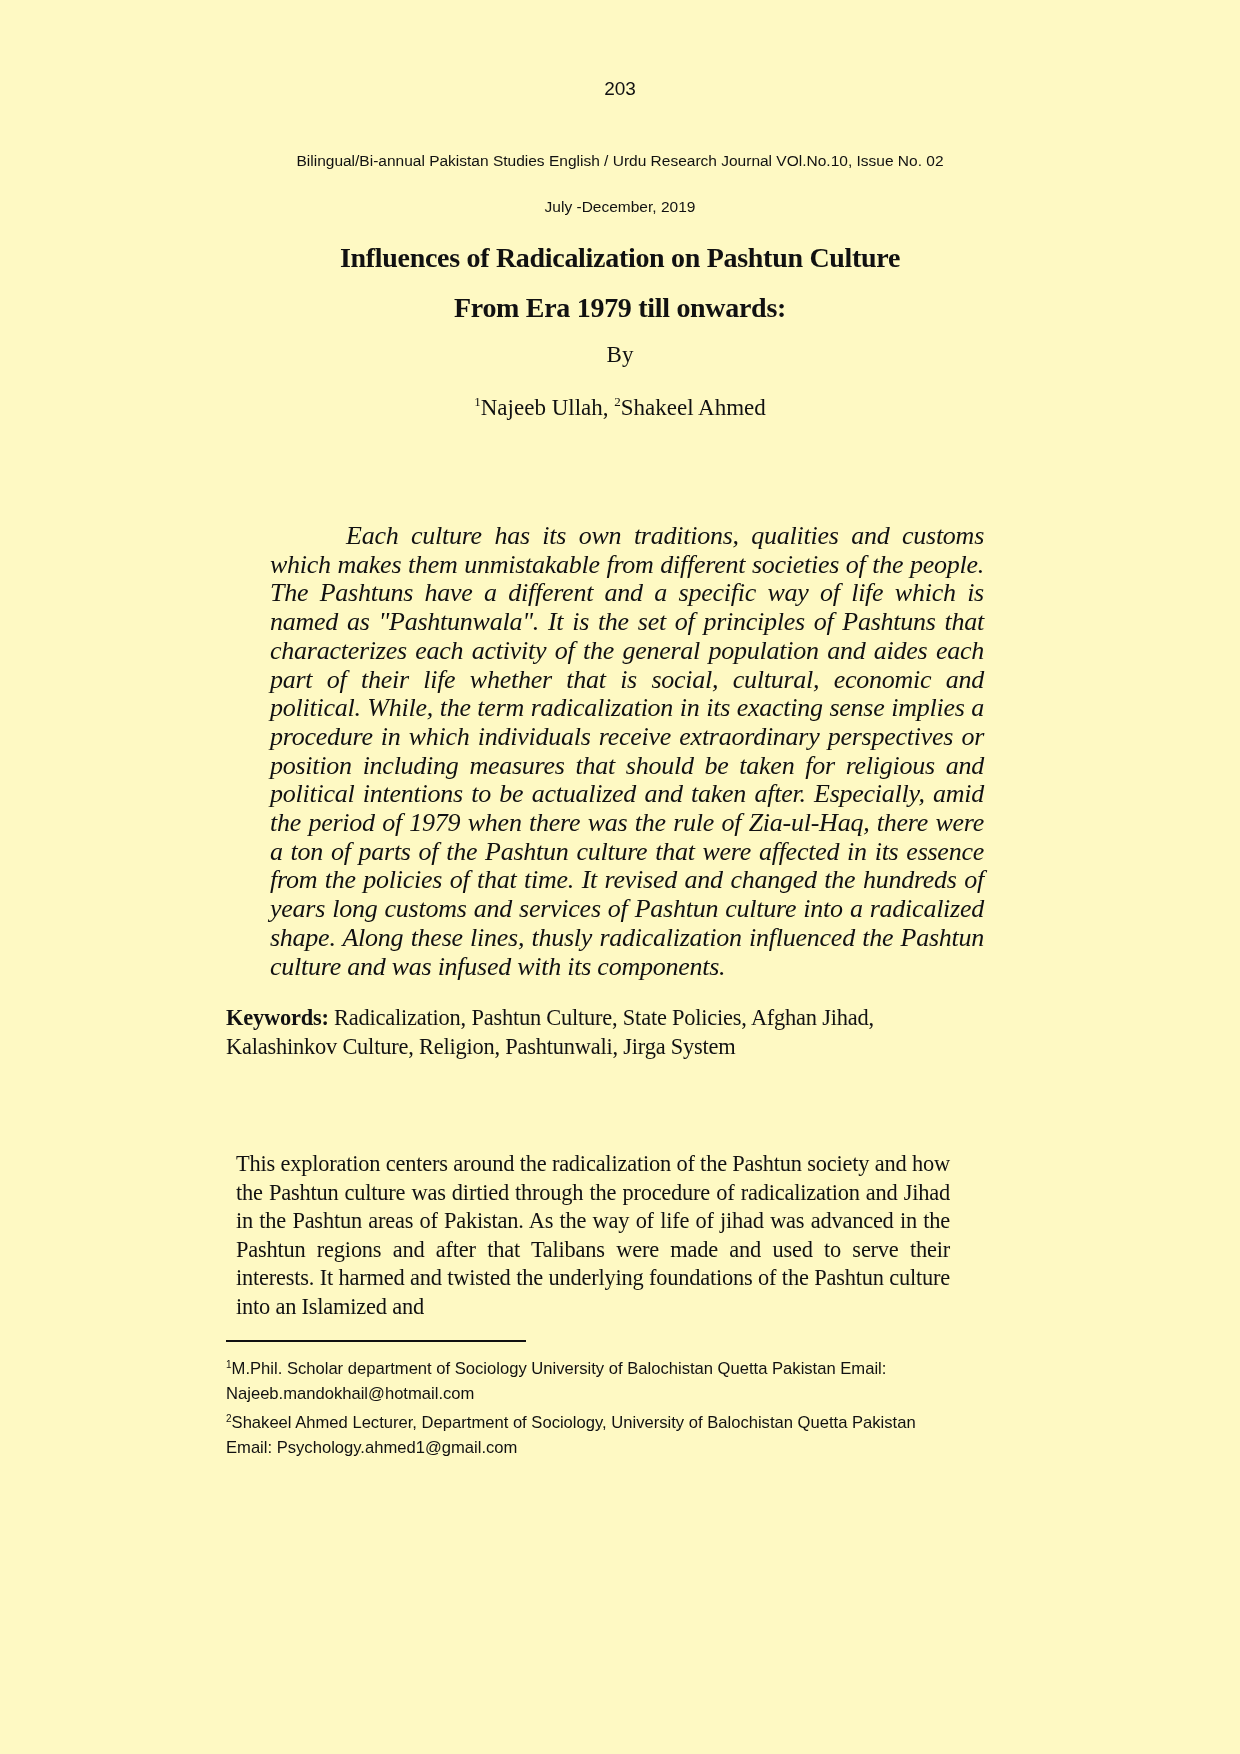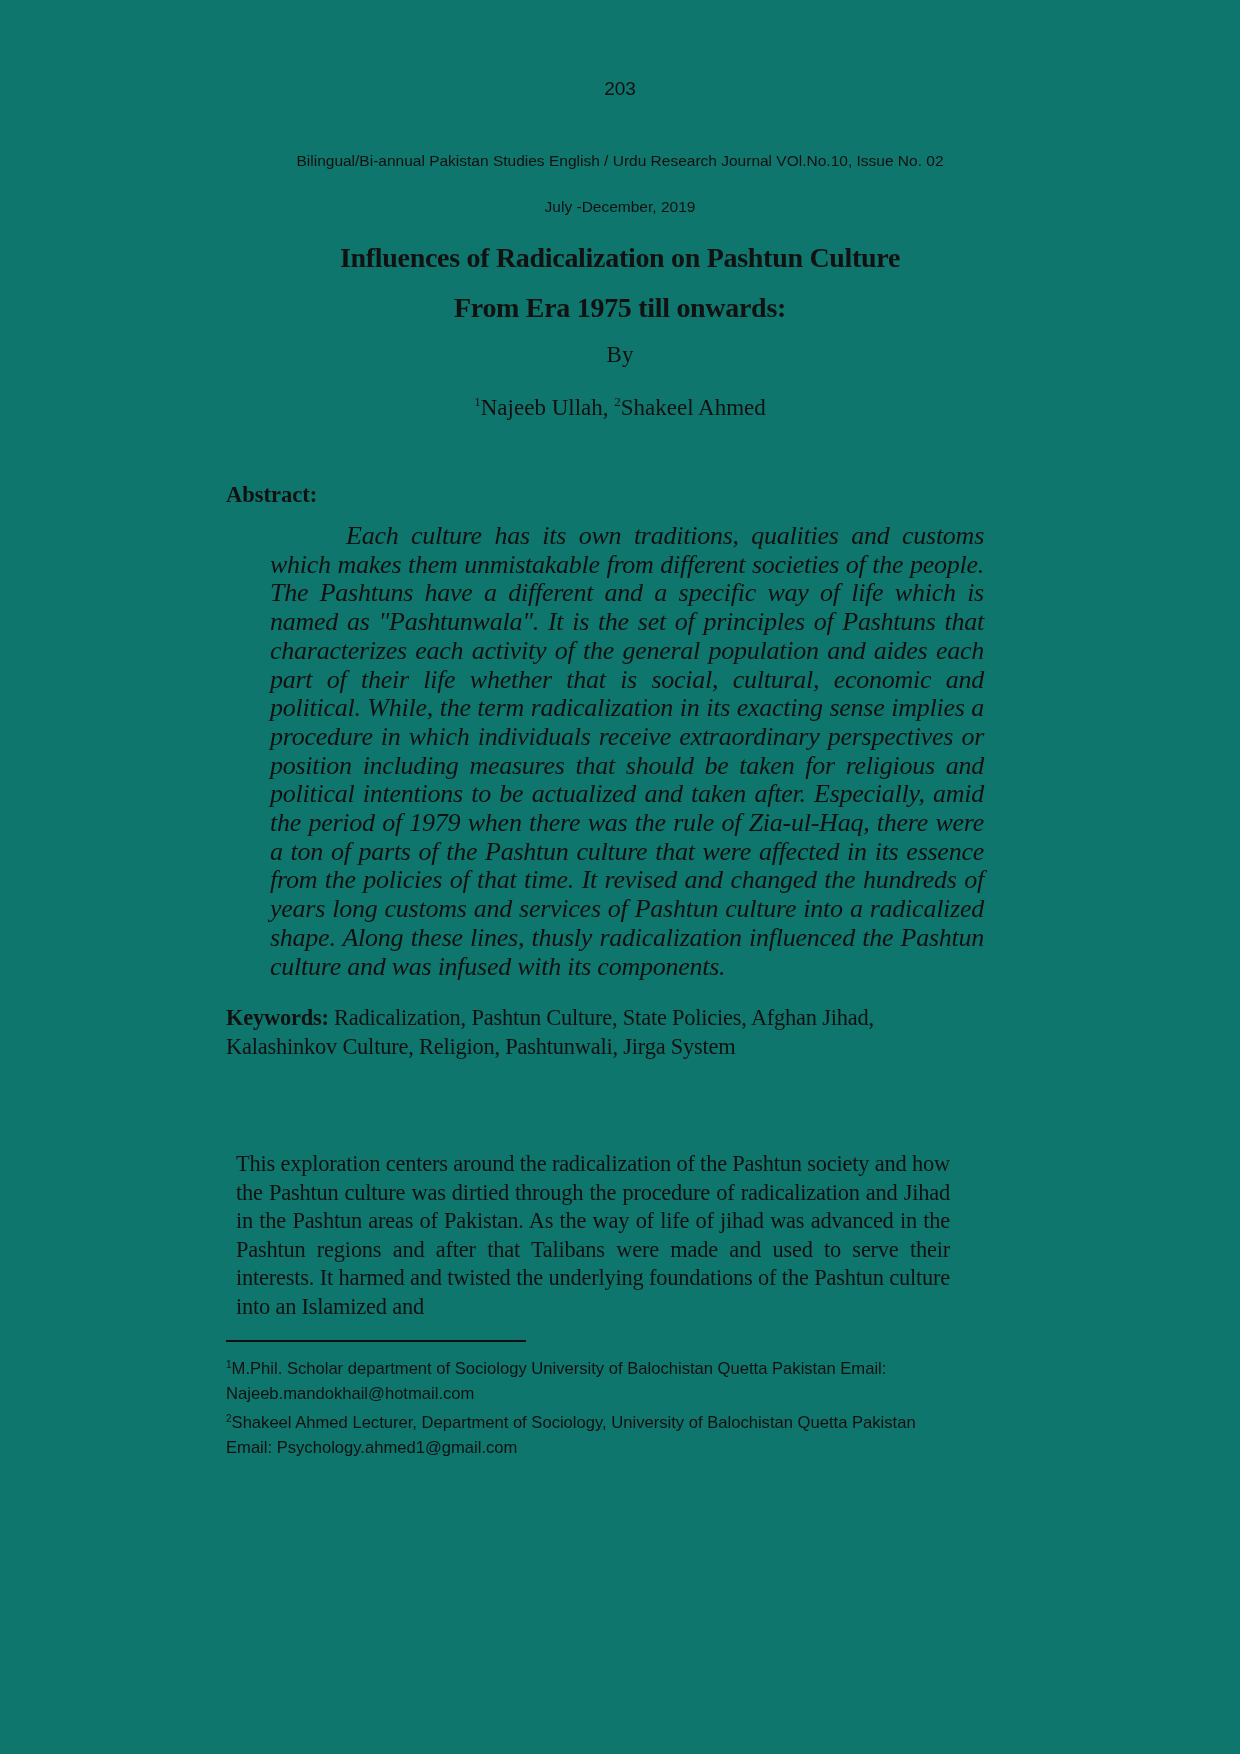--- a/index.html
+++ b/index.html
@@ -1,17 +1,17 @@
 <!DOCTYPE html>
 <html><head>
 <meta charset="utf-8">
 <style>
   html, body { margin: 0; padding: 0; background: #ffffff; }
   body { width: 1240px; height: 1754px; position: relative; overflow: hidden; color: #111; }
-  .page { position: absolute; left: 0; top: 0; width: 1240px; height: 1754px; background: #0f766e; }
+  .page { position: absolute; left: 0; top: 0; width: 1240px; height: 1754px; background: #fef9c3; }
   .sans { font-family: "Liberation Sans", "DejaVu Sans", sans-serif; }
   .serif { font-family: "Liberation Serif", "DejaVu Serif", serif; }
   .center { position: absolute; left: 0; width: 1240px; text-align: center; }
   #page-number { top: 78px; font-size: 19px; }
   #journal-line { top: 152px; font-size: 15.5px; }
   #issue-date { top: 198px; font-size: 15.5px; }
   #title-line1 { top: 242px; font-size: 28px; font-weight: bold; letter-spacing: -0.3px; }
   #title-line2 { top: 292px; font-size: 28px; font-weight: bold; letter-spacing: -0.3px; }
   #by-line { top: 342px; font-size: 23px; }
   #authors { top: 386px; font-size: 23px; margin-top: 8px; }
@@ -31,28 +31,27 @@
 </head>
 <body>
 
 <div class="page">
 
   <div id="page-number" class="center sans">203</div>
   <div id="journal-line" class="center sans">Bilingual/Bi-annual Pakistan Studies English / Urdu Research Journal VOl.No.10, Issue No. 02</div>
   <div id="issue-date" class="center sans">July -December, 2019</div>
 
   <div id="title-line1" class="center serif">Influences of Radicalization on Pashtun Culture</div>
-  <div id="title-line2" class="center serif">From Era 1975 till onwards:</div>
+  <div id="title-line2" class="center serif">From Era 1979 till onwards:</div>
   <div id="by-line" class="center serif">By</div>
   <div id="authors" class="center serif">
     <span><sup>1</sup><span>Najeeb Ullah,</span></span>
     <span><sup>2</sup><span>Shakeel Ahmed</span></span>
   </div>
 
-  <div id="abstract-heading" class="block serif heading">Abstract:</div>
   <div id="abstract-body" class="block serif">Each culture has its own traditions, qualities and customs which makes them unmistakable from different societies of the people. The Pashtuns have a different and a specific way of life which is named as "Pashtunwala". It is the set of principles of Pashtuns that characterizes each activity of the general population and aides each part of their life whether that is social, cultural, economic and political. While, the term radicalization in its exacting sense implies a procedure in which individuals receive extraordinary perspectives or position including measures that should be taken for religious and political intentions to be actualized and taken after. Especially, amid the period of 1979 when there was the rule of Zia-ul-Haq, there were a ton of parts of the Pashtun culture that were affected in its essence from the policies of that time. It revised and changed the hundreds of years long customs and services of Pashtun culture into a radicalized shape. Along these lines, thusly radicalization influenced the Pashtun culture and was infused with its components.</div>
 
   <div id="keywords" class="block serif">
     <b>Keywords:</b>
     <span>Radicalization, Pashtun Culture, State Policies, Afghan Jihad, Kalashinkov Culture, Religion, Pashtunwali, Jirga System</span>
   </div>
 
   <div id="intro-body" class="block serif">This exploration centers around the radicalization of the Pashtun society and how the Pashtun culture was dirtied through the procedure of radicalization and Jihad in the Pashtun areas of Pakistan. As the way of life of jihad was advanced in the Pashtun regions and after that Talibans were made and used to serve their interests. It harmed and twisted the underlying foundations of the Pashtun culture into an Islamized and</div>
 
   <div id="footnote-rule"></div>

